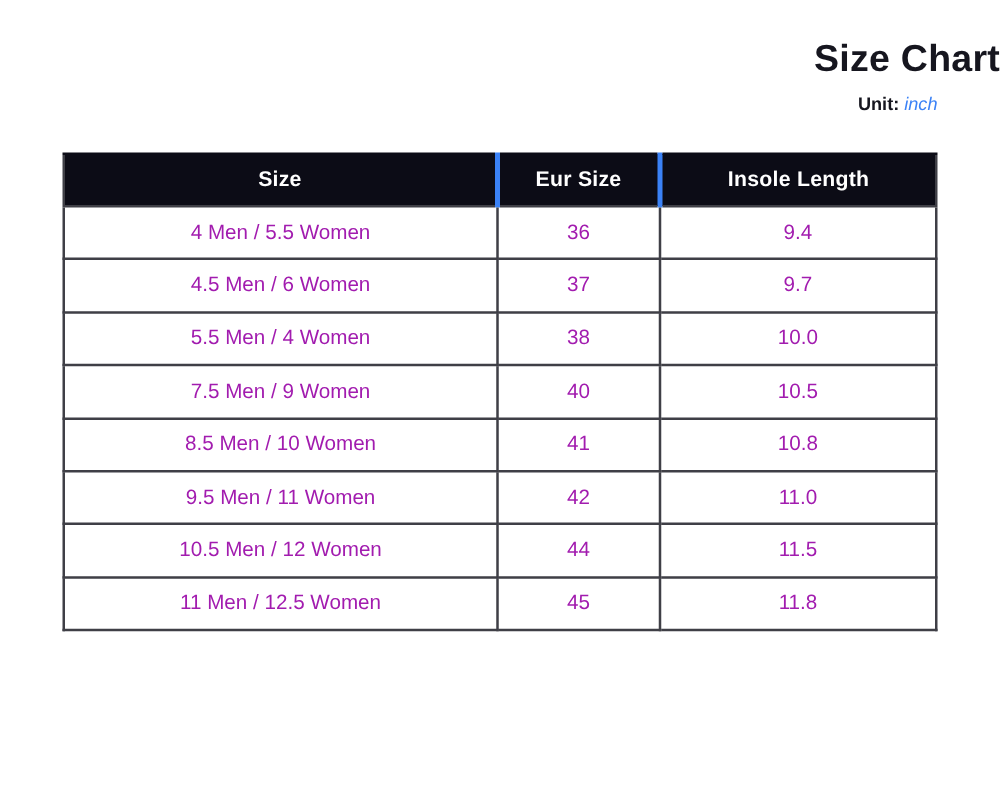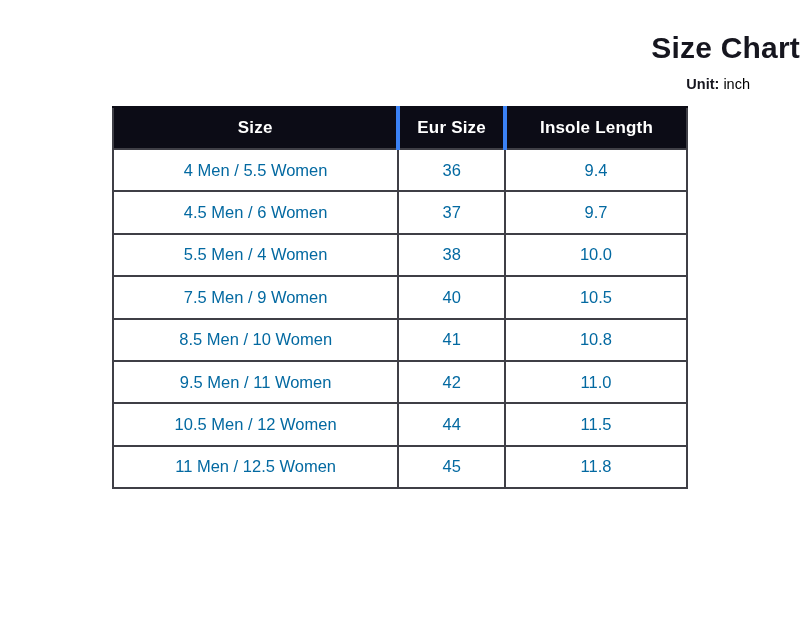--- a/index.html
+++ b/index.html
@@ -25,45 +25,45 @@
   }
   .unit-line {
     width: 700px;
     margin: 6px auto 0 auto;
     text-align: right;
     font-size: 14.5px;
     color: #26262e;
     line-height: 20px;
   }
   .unit-label { font-weight: 700; color: #16161f; }
-  .unit-value { font-weight: 400; color: #000000; }
+  .unit-value { font-weight: 400; color: #3b82f6; font-style: italic; }
   table.size-chart {
-    width: 576px;
-    margin: 12px auto 0 auto;
+    width: 700px;
+    margin: 28px auto 0 auto;
     border-collapse: collapse;
     table-layout: fixed;
   }
   table.size-chart th {
     background: #0c0c16;
     color: #ffffff;
     font-size: 17px;
     font-weight: 700;
     height: 42px;
     text-align: center;
     vertical-align: middle;
     border-top: 2px solid #0c0c16;
     border-bottom: 2px solid #3f3f46;
     letter-spacing: 0.2px;
   }
   table.size-chart th + th {
     border-left: 4px solid #3b82f6;
   }
   table.size-chart td {
     background: #ffffff;
-    color: #0369a1;
+    color: #a21caf;
     font-size: 16.5px;
     font-weight: 400;
     height: 42.4px;
     text-align: center;
     vertical-align: middle;
     border: 2px solid #3f3f46;
   }
   table.size-chart {
     border-left: 2px solid #3f3f46;
     border-right: 2px solid #3f3f46;

